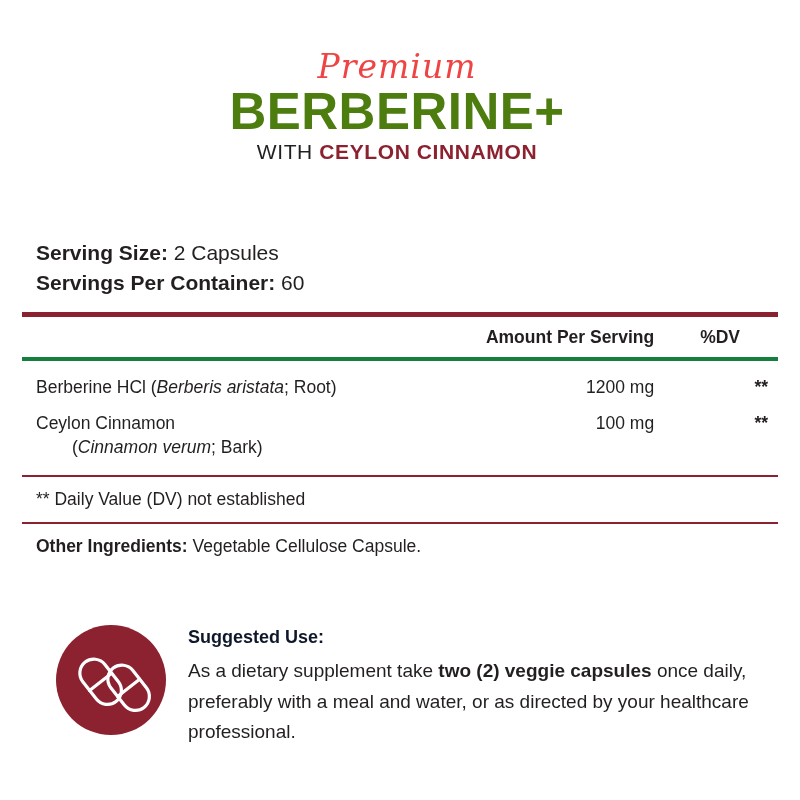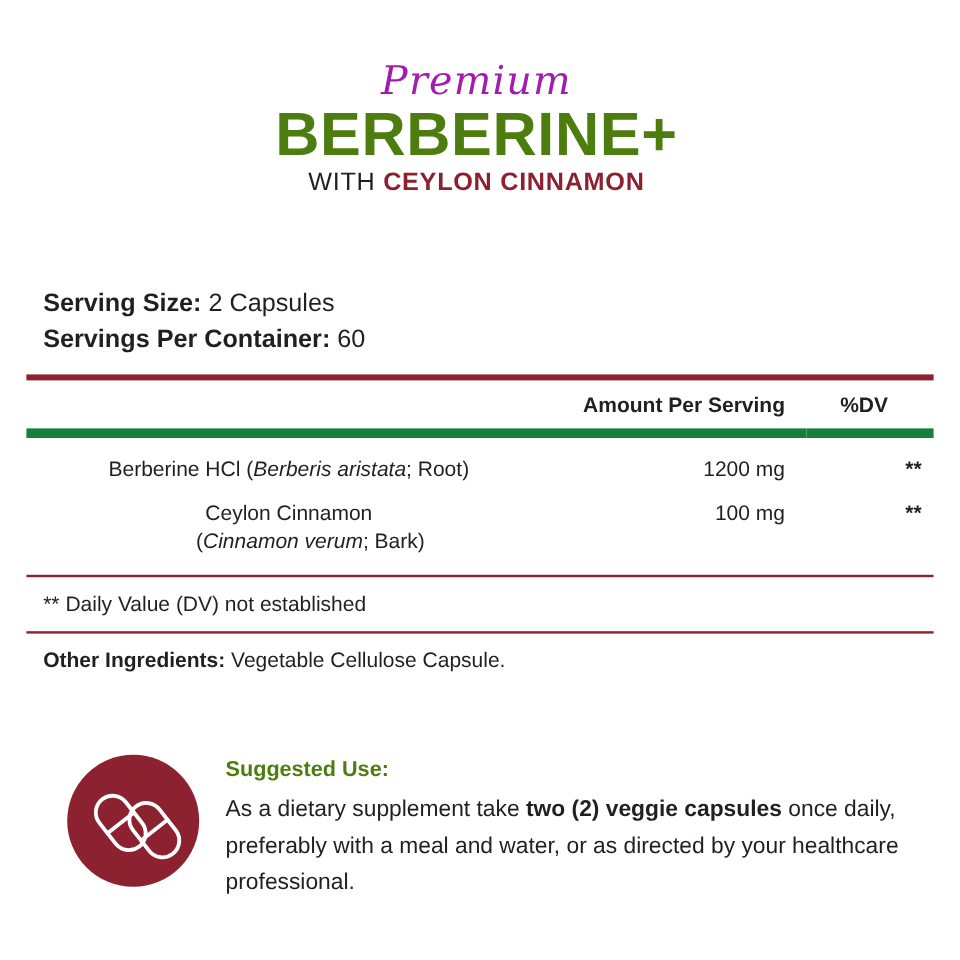--- a/index.html
+++ b/index.html
@@ -43,21 +43,21 @@
   .brand {
     flex: 1;
     text-align: center;
     margin-top: -6px;
     padding-right: 6px;
   }
   .brand .premium {
     font-family: "DejaVu Serif", serif;
     font-style: italic;
     font-size: 33px;
-    color: #a21caf;
+    color: #ef4444;
     line-height: 1.0;
     letter-spacing: 1px;
   }
   .brand .main {
     font-size: 51px;
     font-weight: bold;
     letter-spacing: 0.5px;
     line-height: 1.05;
     margin-top: 2px;
     color: #4d7c0f;
@@ -87,25 +87,24 @@
     border-top: 5px solid #8c2230;
   }
   .facts table {
     width: 100%;
     border-collapse: collapse;
     font-size: 17.5px;
   }
   .facts th, .facts td {
     padding: 0;
     vertical-align: top;
-    text-align: center;
   }
   .head-row th {
     padding: 10px 0 9px 0;
-    border-bottom: 8px solid #15803d;
+    border-bottom: 4px solid #15803d;
     font-weight: bold;
     text-align: left;
   }
   .head-row .c-name { width: 56%; padding-left: 14px; }
   .head-row .c-amt  { width: 30%; text-align: right; padding-right: 18px; }
   .head-row .c-dv   { width: 14%; text-align: center; padding-right: 10px; }
 
   .ing-row td {
     padding-top: 12px;
     line-height: 1.35;
@@ -147,21 +146,21 @@
     width: 110px;
     height: 110px;
     min-width: 110px;
     border-radius: 50%;
     background: #8c2230;
     margin: 8px 22px 0 20px;
     position: relative;
   }
   .use-text { padding-top: 10px; }
   .use-text .heading {
-    color: #4d7c0f;
+    color: #0f172a;
     font-weight: bold;
     font-size: 18px;
     margin-bottom: 8px;
   }
   .use-text .body {
     font-size: 19px;
     line-height: 1.6;
     max-width: 600px;
   }
   .use-text .body b { font-weight: bold; }

